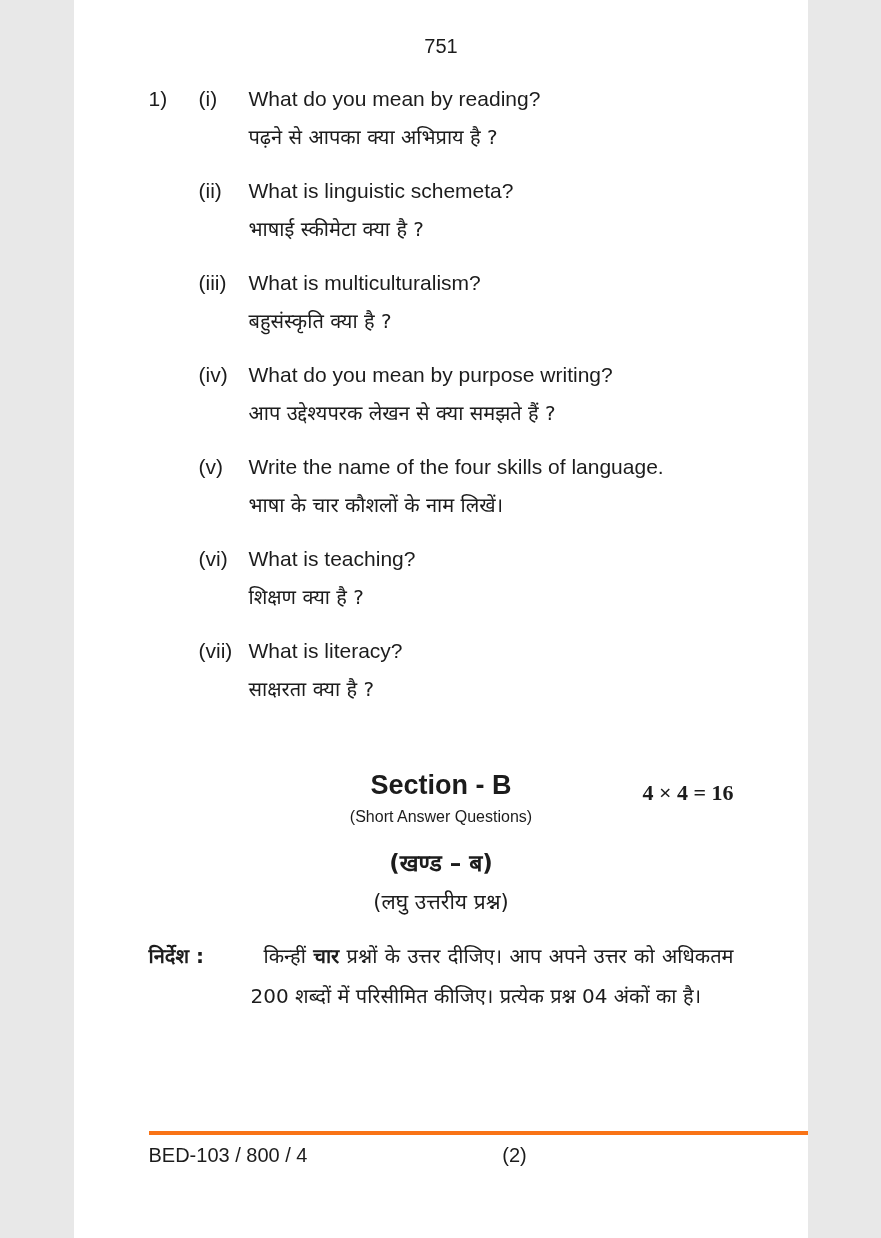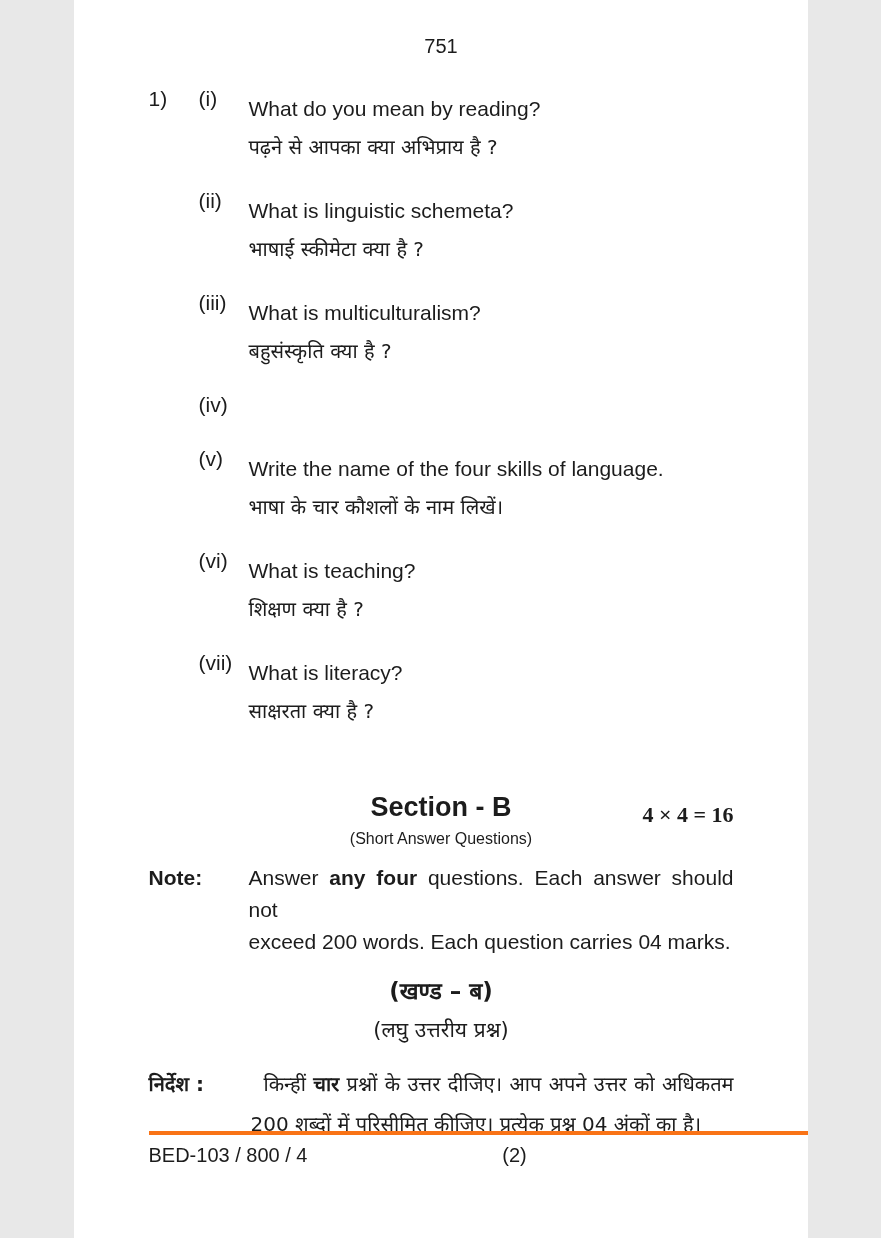--- a/index.html
+++ b/index.html
@@ -21,21 +21,21 @@
     line-height: 24px;
   }
   .questions { margin-top: 22px; }
   .q-item {
     display: grid;
     grid-template-columns: 50px 50px 1fr;
     margin-bottom: 16px;
   }
   .q-num  { grid-column: 1; font-size: 21px; line-height: 38px; }
   .q-roman{ grid-column: 2; font-size: 21px; line-height: 38px; }
-  .q-texts{ grid-column: 3; margin-top: 10px; }
+  .q-texts{ grid-column: 3; }
   .q-en   { font-size: 21px; line-height: 38px; }
   .q-hi   { font-size: 20px; line-height: 38px; font-family: "DejaVu Sans", sans-serif; }
 
   .section-head { position: relative; margin-top: 62px; text-align: center; }
   .section-title { font-weight: bold; font-size: 27px; line-height: 30px; }
   .section-marks {
     position: absolute; right: 0; top: 10px;
     font-family: Liberation Serif, serif;
     font-weight: bold; font-size: 22px;
   }
@@ -120,20 +120,24 @@
       <span class="q-roman">(iii)</span>
       <span class="q-texts">
         <span class="q-en" style="display:block">What is multiculturalism?</span>
         <span class="q-hi" style="display:block">बहुसंस्कृति क्या है ?</span>
       </span>
     </div>
 
     <div class="q-item">
       <span class="q-num"></span>
       <span class="q-roman">(iv)</span>
+      <span class="q-texts">
+        <span class="q-en" style="display:block">What do you mean by purpose writing?</span>
+        <span class="q-hi" style="display:block">आप उद्देश्यपरक लेखन से क्या समझते हैं ?</span>
+      </span>
     </div>
 
     <div class="q-item">
       <span class="q-num"></span>
       <span class="q-roman">(v)</span>
       <span class="q-texts">
         <span class="q-en" style="display:block">Write the name of the four skills of language.</span>
         <span class="q-hi" style="display:block">भाषा के चार कौशलों के नाम लिखें।</span>
       </span>
     </div>
@@ -157,27 +161,20 @@
     </div>
 
   </div>
 
   <div class="section-head">
     <span class="section-title">Section - B</span>
     <span class="section-marks">4 × 4 = 16</span>
   </div>
   <div class="section-sub">(Short Answer Questions)</div>
 
-  <div class="note">
-    <span class="note-label">Note:</span>
-    <div class="note-line1">
-      <span>Answer </span><span class="b">any four</span><span> questions. Each answer should not</span>
-    </div>
-    <div class="note-line2">exceed 200 words. Each question carries 04 marks.</div>
-  </div>
 
   <div class="hindi-head">(खण्ड – ब)</div>
   <div class="hindi-sub">(लघु उत्तरीय प्रश्न)</div>
 
   <div class="hnote">
     <span class="hnote-label">निर्देश :</span>
     <div class="hnote-line1">
       <span>किन्हीं </span><span class="b">चार</span><span> प्रश्नों के उत्तर दीजिए। आप अपने उत्तर को अधिकतम</span>
     </div>
     <div class="hnote-line2">200 शब्दों में परिसीमित कीजिए। प्रत्येक प्रश्न 04 अंकों का है।</div>

